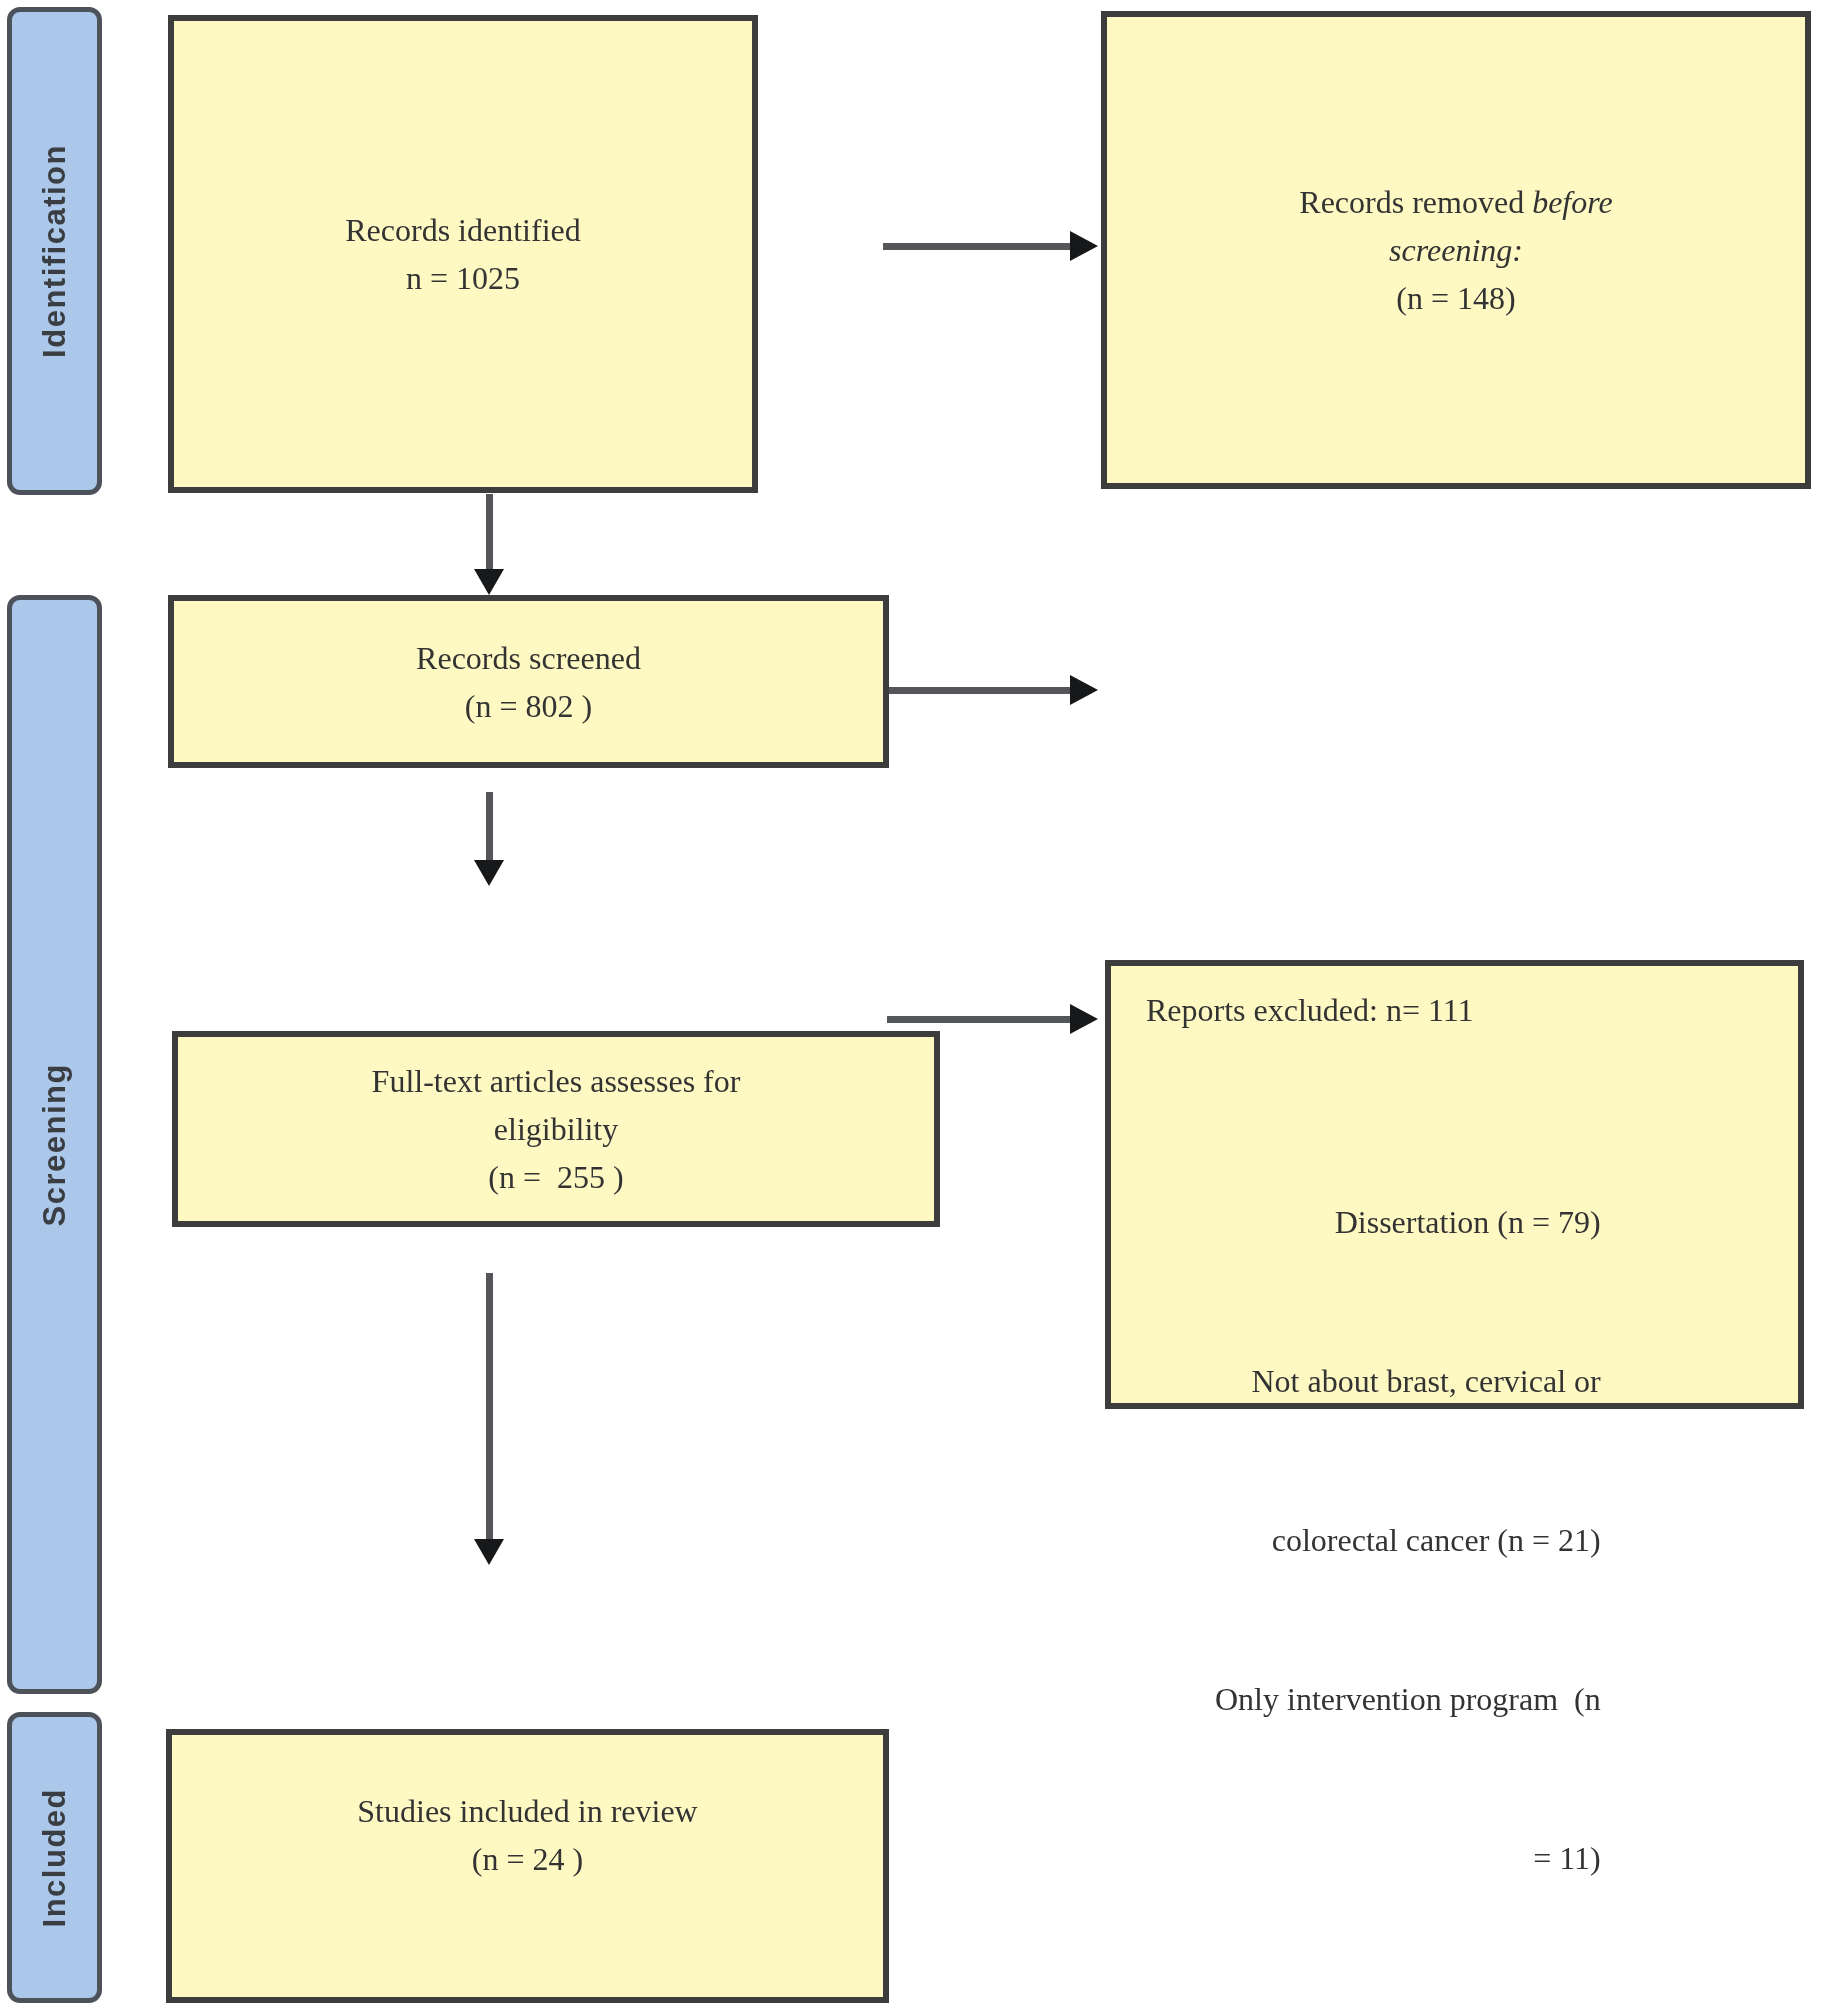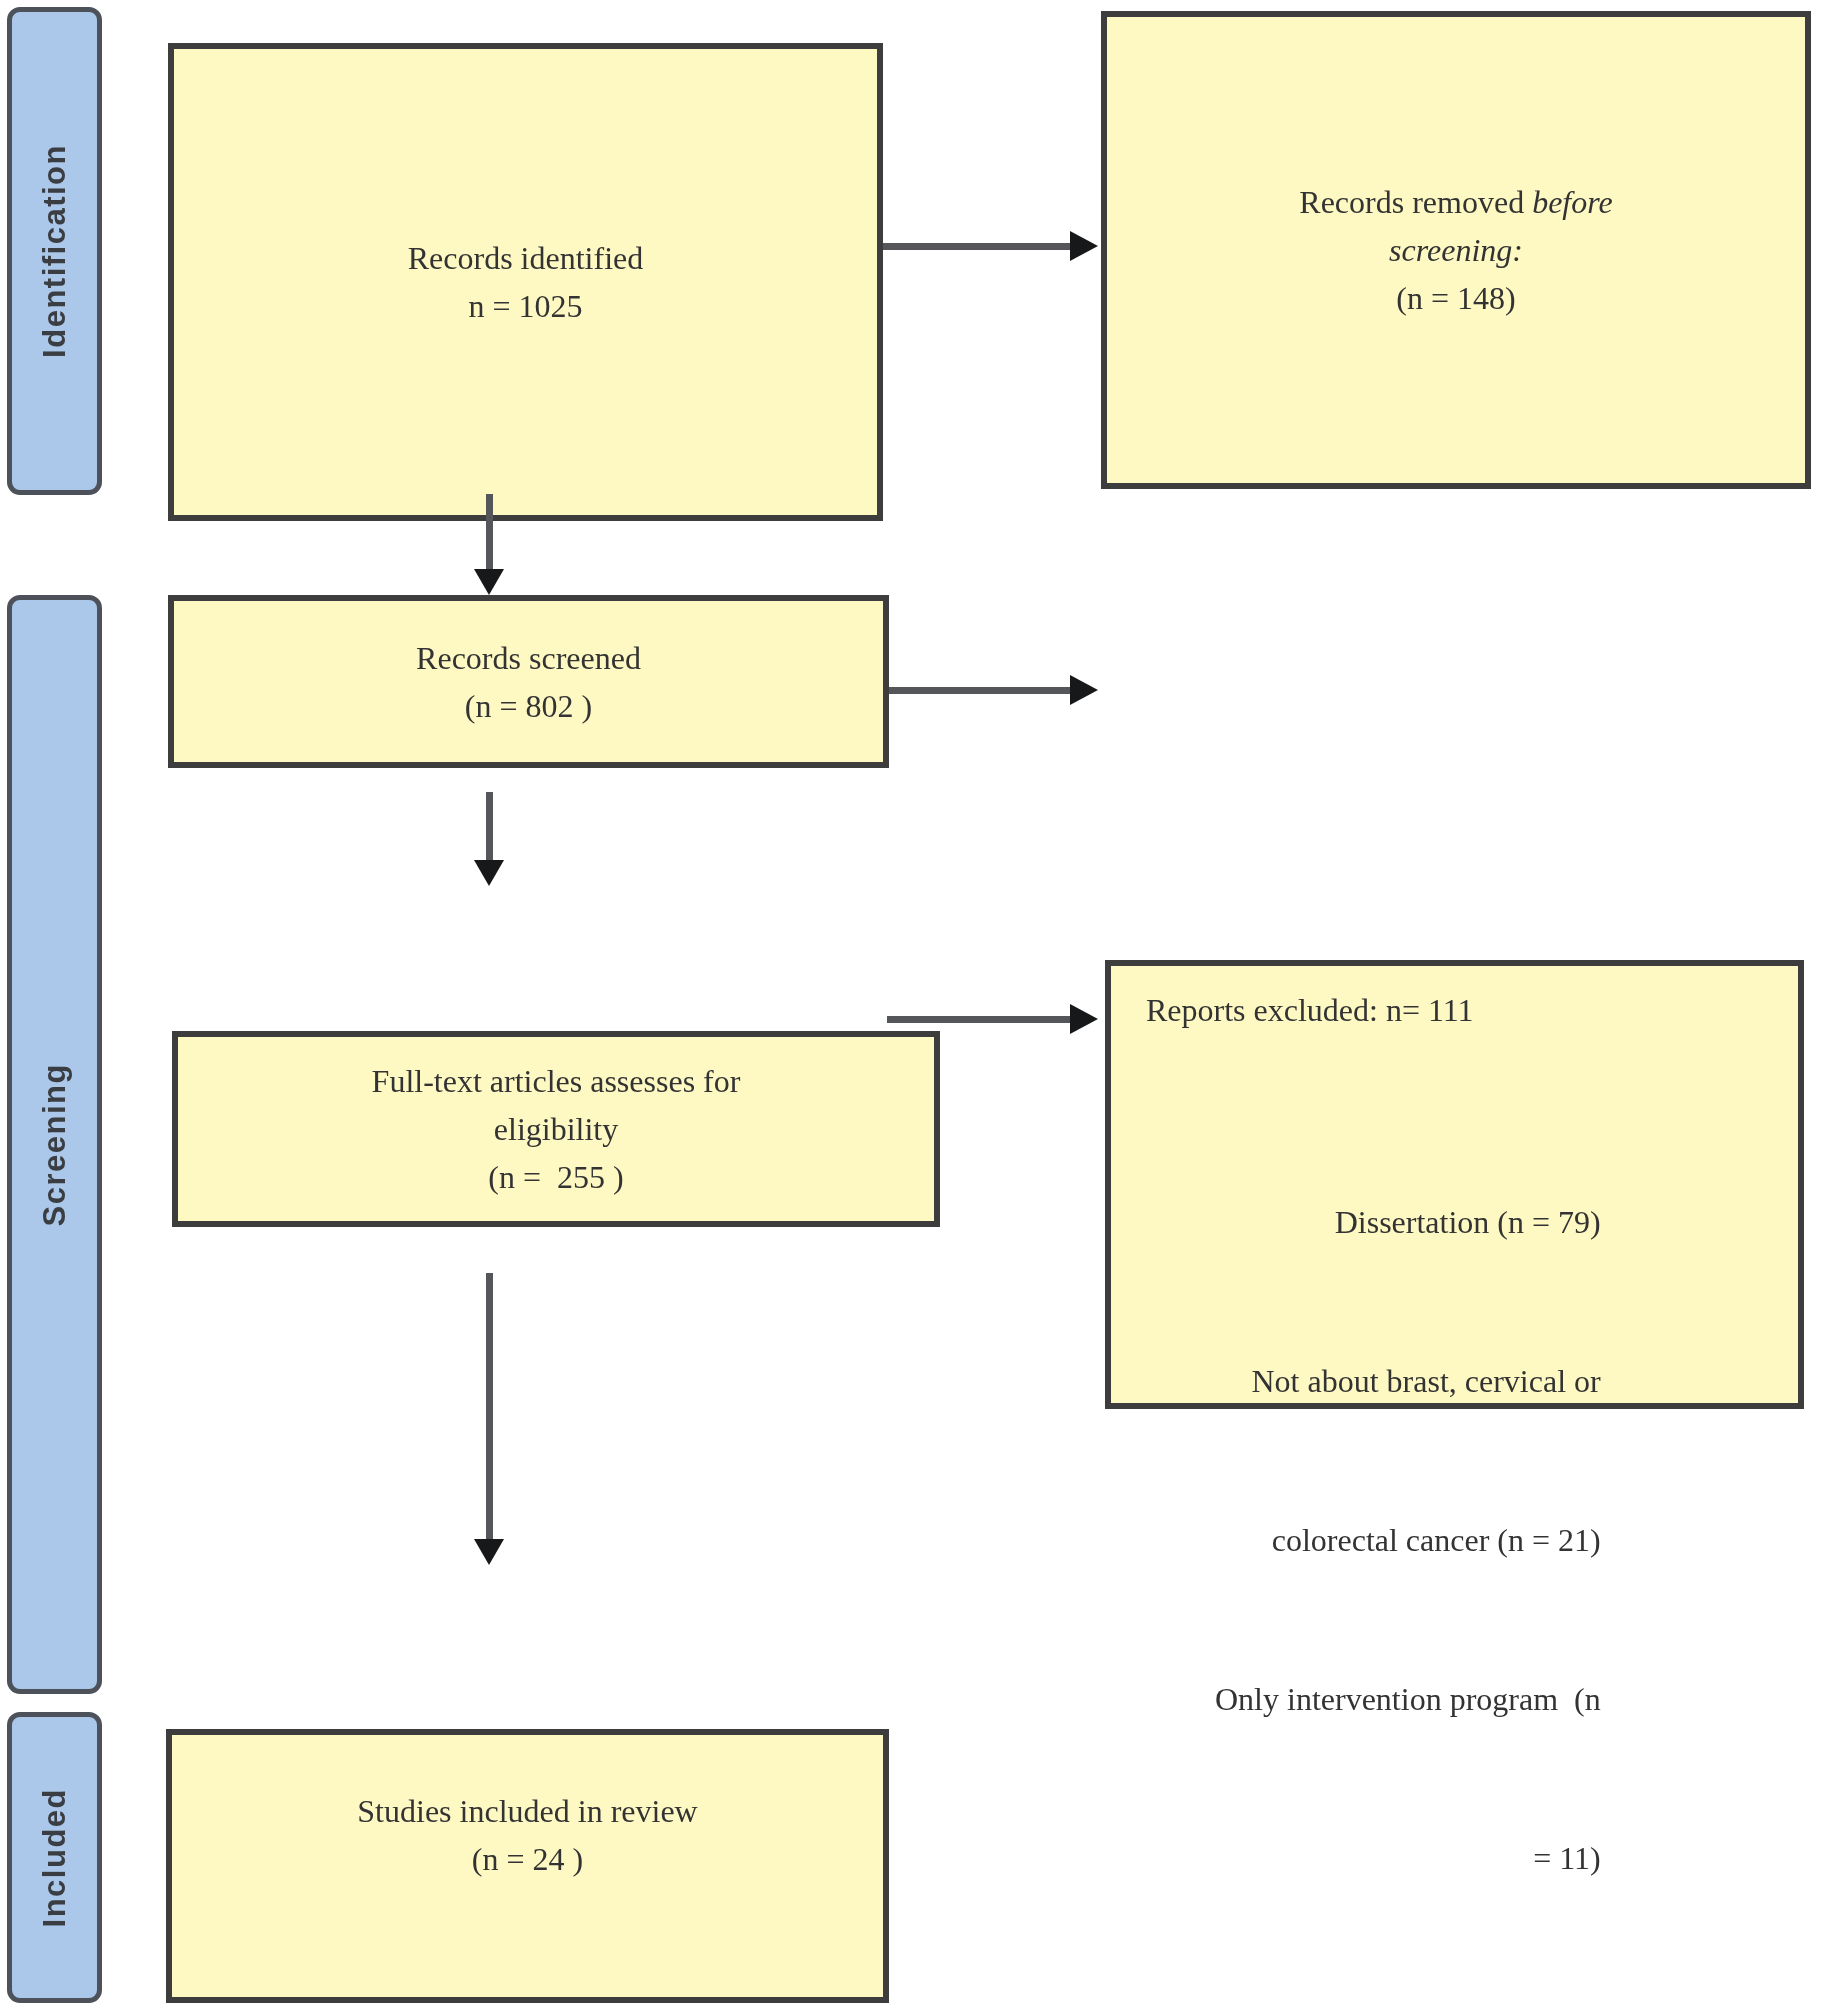--- a/index.html
+++ b/index.html
@@ -48,21 +48,21 @@
     display: flex;
     flex-direction: column;
     align-items: center;
     justify-content: center;
     text-align: center;
     font-size: 32px;
     line-height: 48px;
     white-space: pre-wrap;
     font-family: Liberation Serif, serif;
   }
-  #box-records-identified { left: 168px;  top: 14.6px;   width: 715px; height: 478px; margin-top: 28px; }
+  #box-records-identified { left: 168px;  top: 14.6px;   width: 590px; height: 478px; }
   #box-records-removed    { left: 1101px; top: 11px;   width: 710px; height: 478px; }
   #box-records-screened   { left: 168px;  top: 595px;  width: 721px; height: 173px; }
   #box-records-excluded   { left: 1102px; top: 596px;  width: 701px; height: 199px; }
   #box-fulltext           { left: 172px;  top: 1031px; width: 768px; height: 196px; }
   #box-reports-excluded   {
     left: 1105px; top: 960px; width: 699px; height: 449px;
     align-items: flex-start; justify-content: flex-start;
     text-align: right; padding: 18px 22px 0 35px;
     line-height: 53px;
   }

